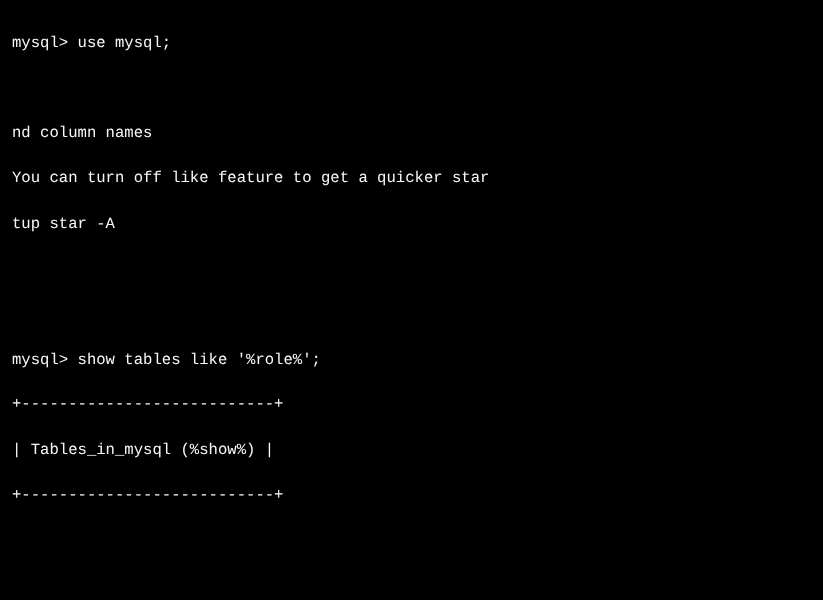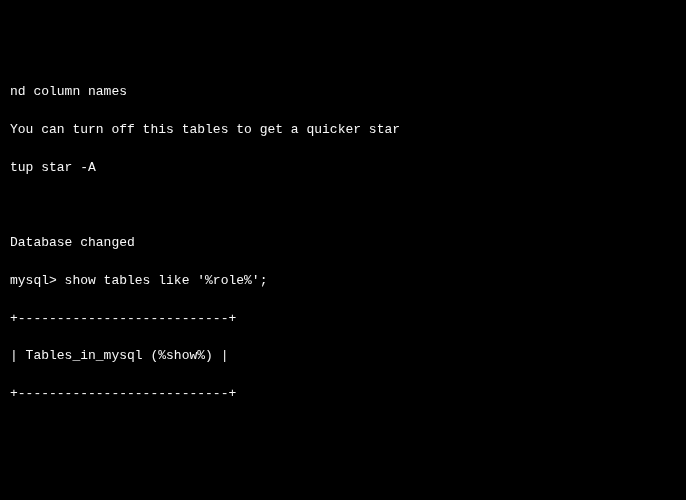--- a/index.html
+++ b/index.html
@@ -20,26 +20,27 @@
     }
     .terminal {
       white-space: pre;
       word-break: break-all;
     }
   </style>
 </head>
 <body>
 
 <div class="terminal">
+<span>mysql&gt; use mysql;</span>
 <br>
 <br><span>nd column names</span>
-<br><span>You can turn off this tables to get a quicker star</span>
+<br><span>You can turn off like feature to get a quicker star</span>
 <br><span>tup star -A</span>
 <br><span></span>
-<br><span>Database changed</span>
+<br>
 <br><span>mysql&gt; show tables like '%role%';</span>
 <br><span>+---------------------------+</span>
 <br><span>| Tables_in_mysql (%show%) |</span>
 <br><span>+---------------------------+</span>
 <br>
 <br>
 <br>
 <br>
 <br><span></span>
 <br>

